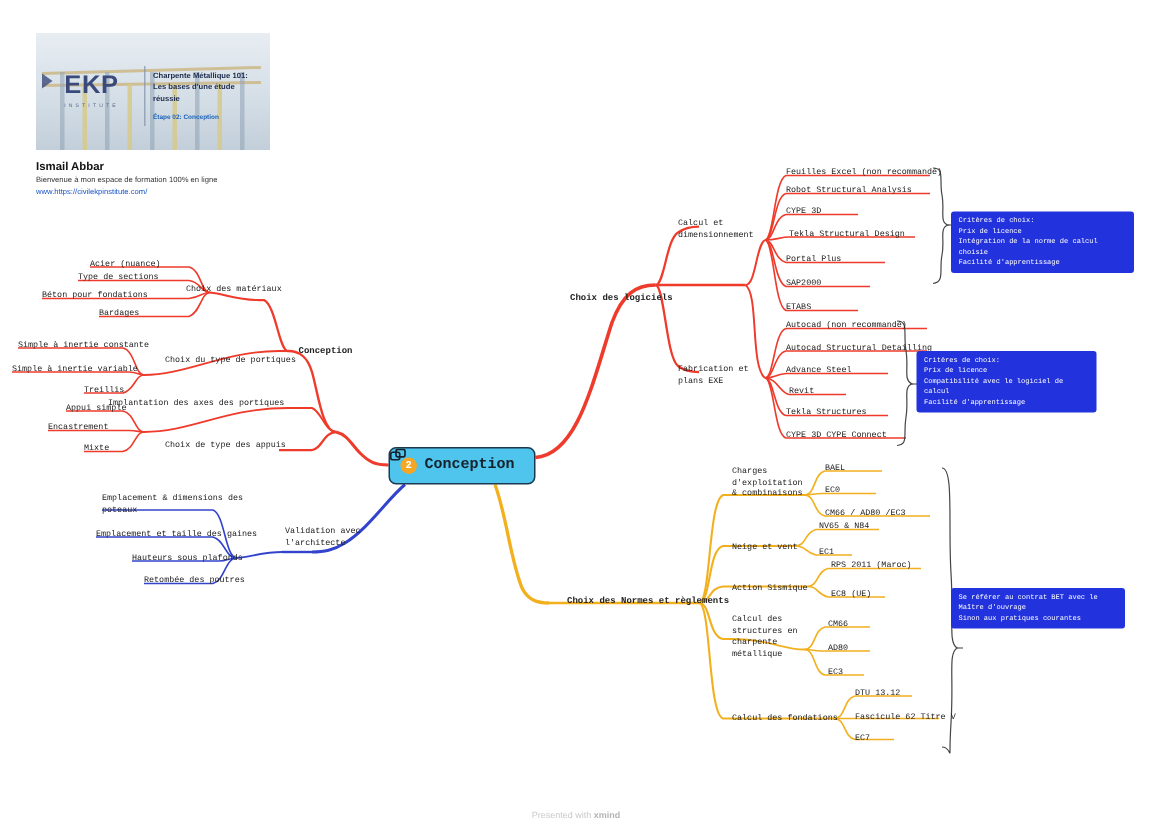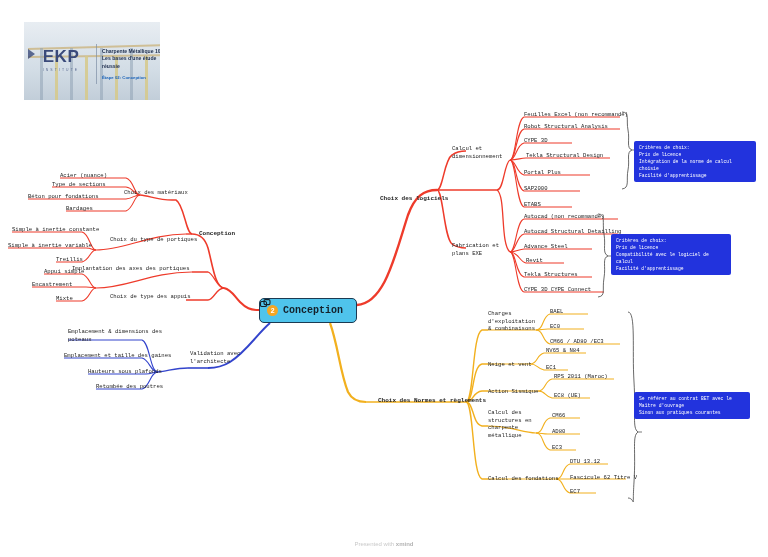--- a/index.html
+++ b/index.html
@@ -1,21 +1,21 @@
 <!DOCTYPE html>
 <html><head>
 <meta charset="utf-8">
 <style>
   html,body{margin:0;padding:0;background:#ffffff;}
   body{width:768px;height:557px;position:relative;overflow:hidden;
        font-family:"Liberation Sans","DejaVu Sans",sans-serif;color:#222;}
 
   
   #header-card{position:absolute;left:24px;top:22px;width:152px;}
-  #banner{width:136px;height:78px;position:relative;overflow:hidden;
+  #banner{width:156px;height:78px;position:relative;overflow:hidden;
           background:linear-gradient(170deg,#dfe6ec 0%,#cfd9e2 45%,#b9c6d2 100%);}
   #banner .sky{position:absolute;inset:0;background:linear-gradient(180deg,#e8edf2 0%,#d3dde6 60%,#c2ced9 100%);}
   #banner .beam{position:absolute;background:#c9b27a;opacity:.75;}
   #banner .col{position:absolute;background:#8fa3b4;opacity:.55;width:3px;top:26px;bottom:0;}
   #banner .colY{position:absolute;background:#d6c98a;opacity:.85;width:3px;top:34px;bottom:0;}
   #logo{position:absolute;left:6px;top:26px;width:62px;text-align:center;}
   #logo .mark{font-size:17px;font-weight:bold;color:#3a4a7a;letter-spacing:.5px;line-height:1;}
   #logo .sub{font-size:3.4px;letter-spacing:2.1px;color:#5a6a90;margin-top:3px;}
   #logo .tri{position:absolute;left:-2px;top:1px;width:0;height:0;
              border-top:5px solid transparent;border-bottom:5px solid transparent;border-left:7px solid #3a4a7a;opacity:.8;}
@@ -78,20 +78,25 @@
       <div class="sub">INSTITUTE</div>
     </div>
 
     <div id="bannertxt">
       <div class="l1">Charpente Métallique 101:</div>
       <div class="l1">Les bases d'une étude réussie</div>
       <div class="l2">Étape 02: Conception</div>
     </div>
   </div>
 
+  <div id="author">
+    <div class="name">Ismail Abbar</div>
+    <div class="tag">Bienvenue à mon espace de formation 100% en ligne</div>
+    <div class="url">www.https://civilekpinstitute.com/</div>
+  </div>
 </div>
 
 <div id="map">
 
 <svg width="768" height="557">
   <g fill="none" stroke-width="1.1">
 
     <path d="M357,305 C385,303 395,255 408,215 C415,196 424,190 437,190" stroke="#EE3B2B" stroke-width="2.4"></path>
     <path d="M437,190 L497,190" stroke="#EE3B2B" stroke-width="1.6"></path>
 

